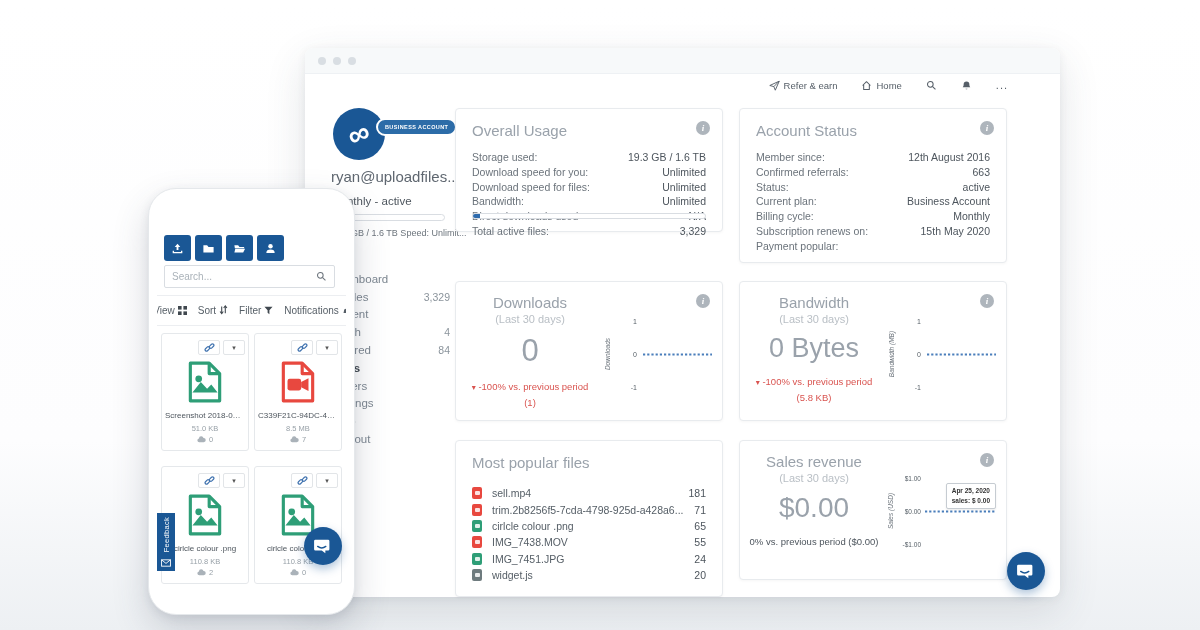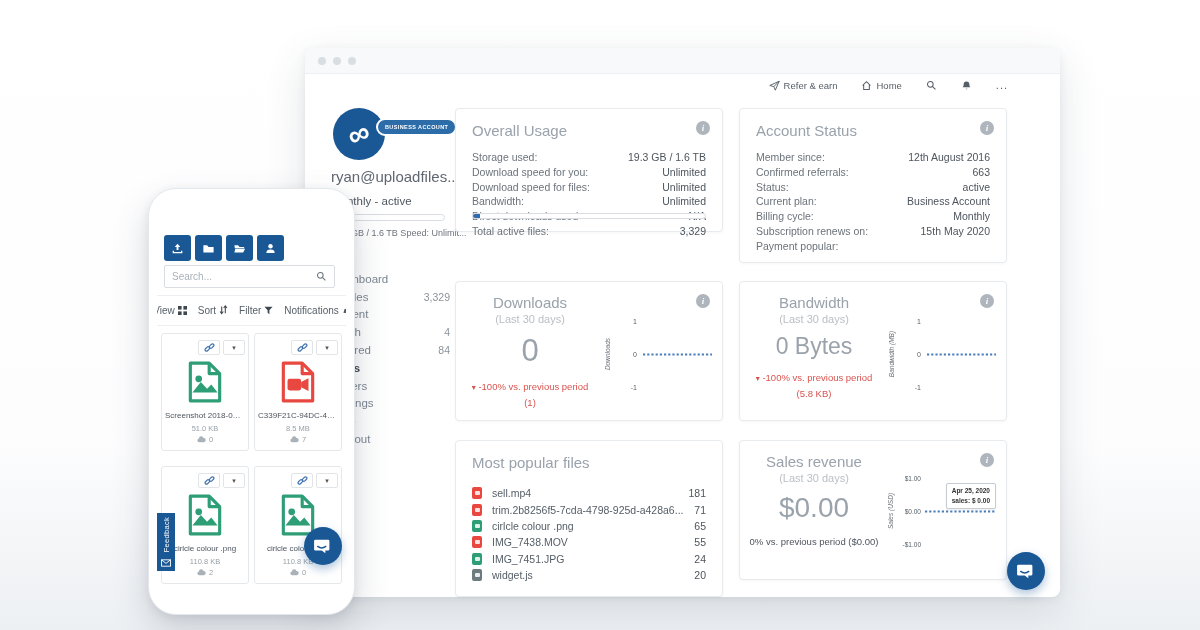--- a/index.html
+++ b/index.html
@@ -325,21 +325,21 @@
       <text x="36" y="90" font-size="7" fill="#555e66" text-anchor="end">-1</text>
       <line x1="42" y1="54.5" x2="111" y2="54.5" stroke="#4a7ebb" stroke-width="2" stroke-dasharray="2.2 2"></line>
     </svg>
   </div>
 
   <div class="card" style="left:434px; top:233px; width:268px; height:140px;">
     <div class="info">i</div>
     <div class="stat-left">
       <div class="stat-title">Bandwidth</div>
       <div class="stat-sub">(Last 30 days)</div>
-      <div class="stat-value" style="font-size:23px;">0 Bytes</div>
+      <div class="stat-value" style="font-size:27px;">0 Bytes</div>
       <div class="stat-delta"><span class="caret">▾</span> <span>-100% vs. previous period (5.8 KB)</span></div>
     </div>
     <svg class="mini-chart" viewBox="0 0 115 108">
       <text transform="rotate(-90 9 54)" x="9" y="54" font-size="6.5" font-style="italic" fill="#6b737b" text-anchor="middle">Bandwidth (MB)</text>
       <text x="36" y="24" font-size="7" fill="#555e66" text-anchor="end">1</text>
       <text x="36" y="57" font-size="7" fill="#555e66" text-anchor="end">0</text>
       <text x="36" y="90" font-size="7" fill="#555e66" text-anchor="end">-1</text>
       <line x1="42" y1="54.5" x2="111" y2="54.5" stroke="#4a7ebb" stroke-width="2" stroke-dasharray="2.2 2"></line>
     </svg>
   </div>

